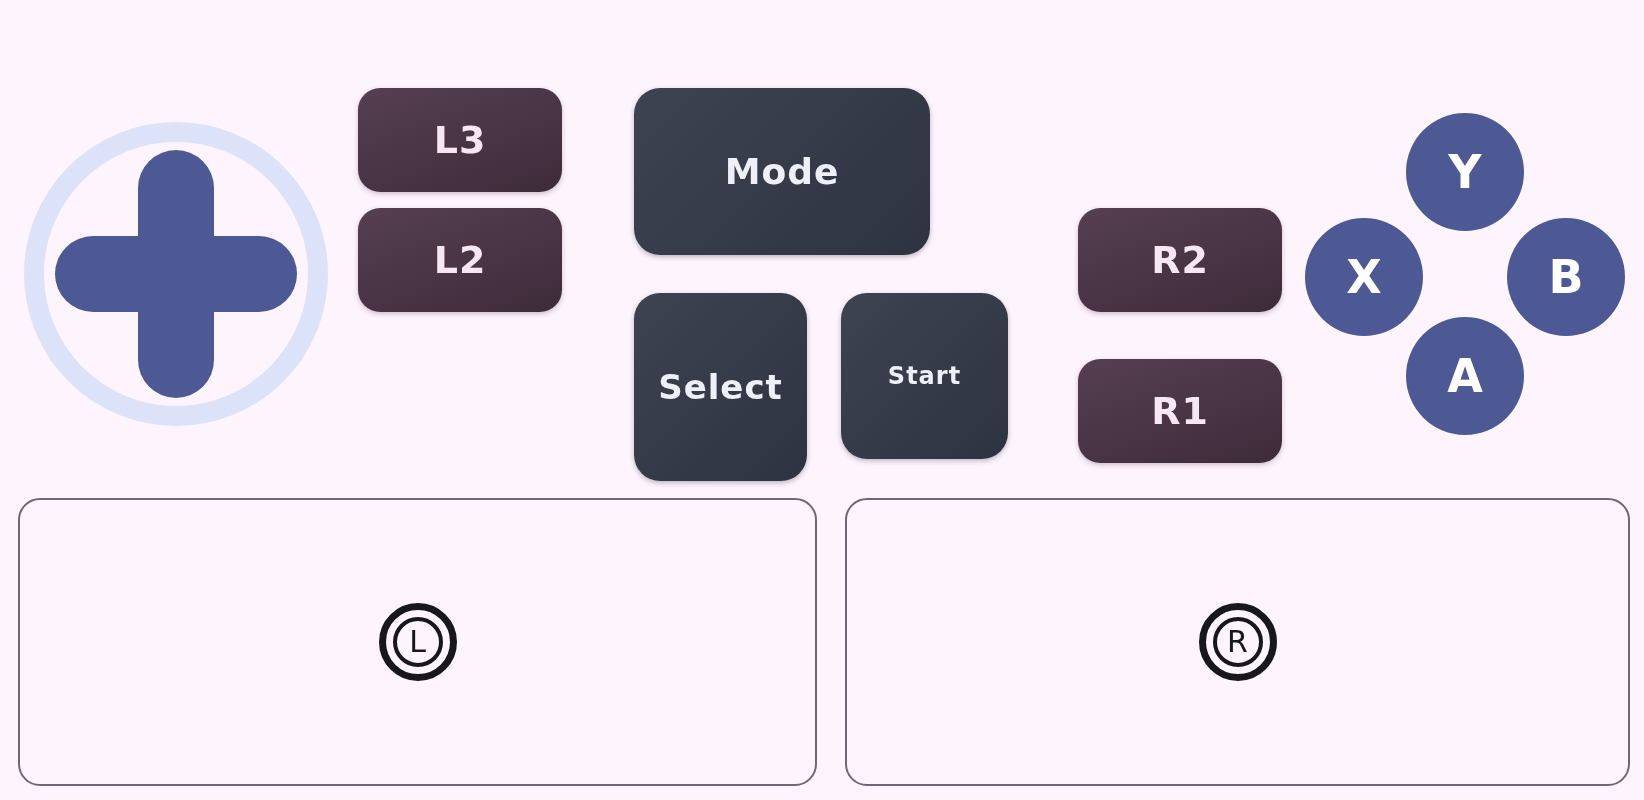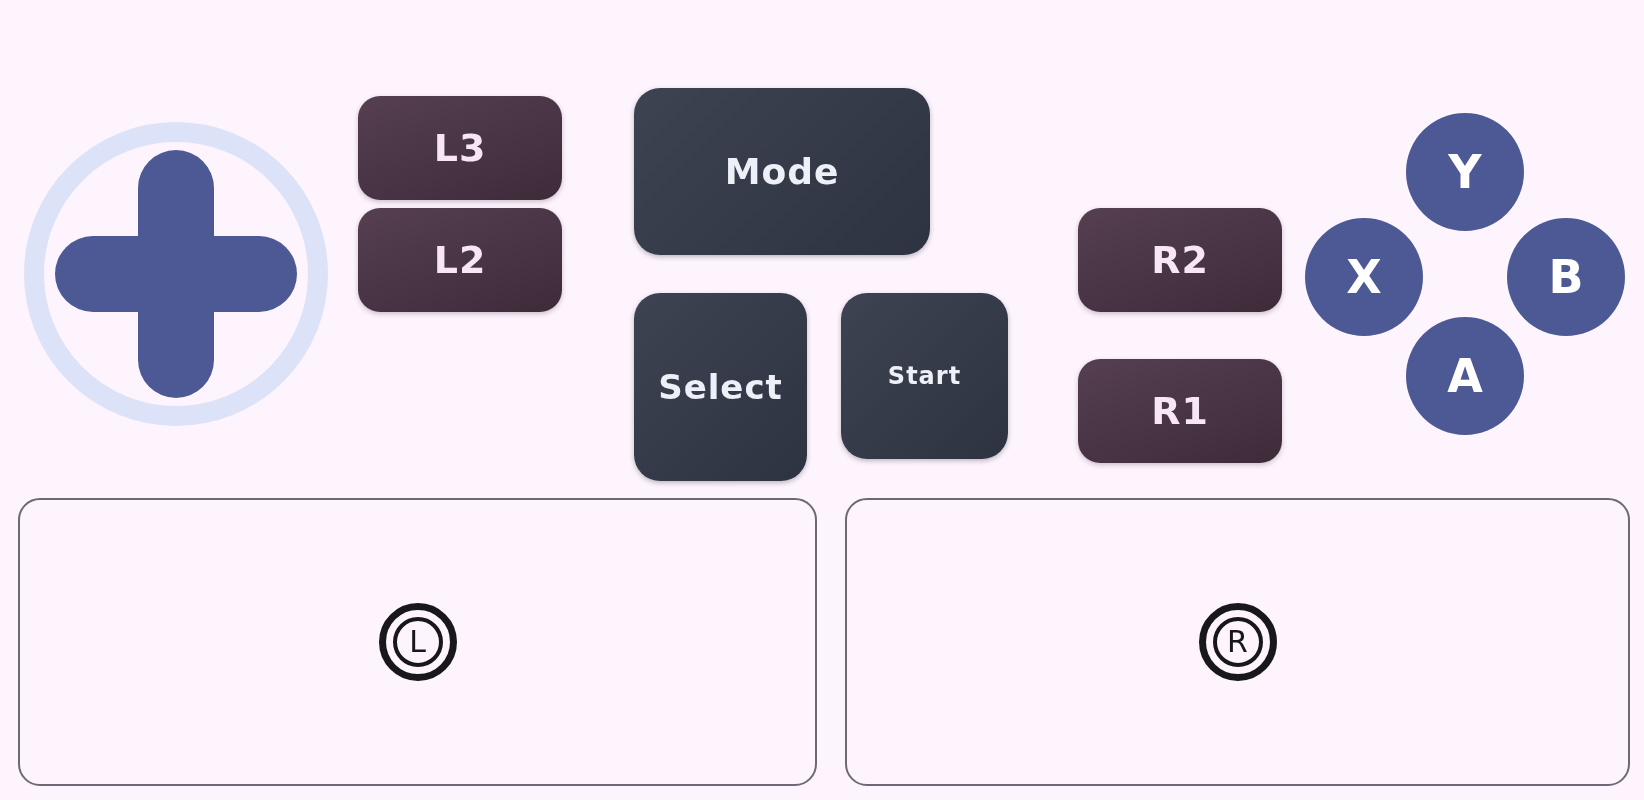--- a/index.html
+++ b/index.html
@@ -33,21 +33,21 @@
     width: 204px; height: 104px;
     border-radius: 22px;
     background: linear-gradient(160deg, var(--shoulder-gradient-start, #553f51), var(--shoulder-gradient-end, #3e2b3a));
     color: var(--shoulder-text, #f7e6f3);
     font-size: 38px; font-weight: 700; letter-spacing: 1px;
     display: flex; align-items: center; justify-content: center;
     box-shadow: 0 2px 5px rgba(62, 32, 58, 0.25);
   }
   .col-left  { left: 358px; }
   .col-right { left: 1078px; }
-  .row-1 { top: 88px; margin-top: 8px; }
+  .row-1 { top: 88px; }
   .row-2 { top: 208px; }
   .row-3 { top: 359px; }
 
   
   .center-btn {
     position: absolute;
     border-radius: 26px;
     background: linear-gradient(135deg, var(--center-gradient-start, #3e4352), var(--center-gradient-end, #2e3342));
     color: var(--center-text, #eef0f8);
     font-weight: 700; letter-spacing: 1px;

